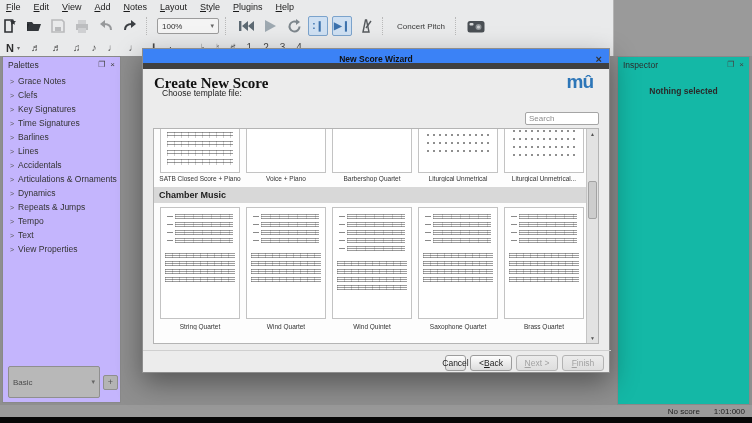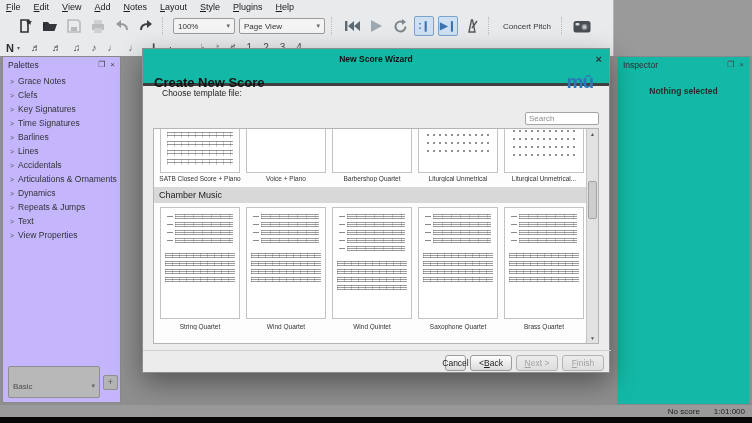--- a/index.html
+++ b/index.html
@@ -5,21 +5,21 @@
   * { margin:0; padding:0; box-sizing:border-box; }
   html,body { width:752px; height:423px; overflow:hidden; }
   body { font-family:"Liberation Sans", sans-serif; color:#222; }
   #app { position:relative; width:752px; height:423px; background:#9a9a9a; overflow:hidden; }
 
   
   .topbars { position:absolute; left:0; top:0; width:614px; height:56px; background:#e9eaeb; border-right:1px solid #b5b5b5; }
   .menubar { display:flex; gap:13px; height:13px; align-items:center; padding-left:6px; font-size:9px; color:#1b1b1b; }
   .menu-item { cursor:default; }
   .menu-item::first-letter { text-decoration:underline; }
-  .toolbar { display:flex; align-items:center; height:26px; padding-left:16px; gap:4px;text-align:center; }
+  .toolbar { display:flex; align-items:center; height:26px; padding-left:0; gap:4px;text-align:center; }
   .icon-btn { width:20px; height:20px; display:flex; align-items:center; justify-content:center; border-radius:2px; }
   .combo { height:16px; background:#f4f4f4; border:1px solid #9c9c9c; border-radius:2px; font-size:8px; color:#333;
            display:flex; align-items:center; justify-content:space-between; padding:0 4px; }
   .combo .arr { font-size:7px; color:#666; margin-left:6px; }
   .sep { width:5px; height:18px; border-left:1px dotted #b9b9b9; margin:0 2px; }
   .toggle-on { background:#cfe0f2; border:1px solid #7ba3cc; border-radius:2px; }
   .tglyph { font-size:10px; font-weight:bold; color:#3c72ad; line-height:1; }
   .cp-label { font-size:8px; color:#3a3a3a; padding:0 4px; }
   .noterow { display:flex; align-items:center; height:17px; padding-left:6px; gap:11px; font-size:10px; color:#4a4a4a; }
   .noterow .ni-n { font-weight:bold; font-size:11px; color:#2e2e2e; }
@@ -32,48 +32,48 @@
   .dock-left { left:2px; width:119px; height:347px; background:#c4b5fd; }
   .dock-right { left:617px; width:133px; height:349px; background:#14b8a6; }
   .dock-titlebar { display:flex; align-items:center; justify-content:space-between; height:15px; padding:0 5px; font-size:8.5px; color:#2d2d2d; }
   .dock-titlebar .dticons { display:flex; gap:5px; align-items:center; }
   .dticon { font-size:8px; color:#444; line-height:1; cursor:default; }
   .pal-list { padding:2px 0; }
   .pal-item { display:flex; align-items:center; gap:4px; height:14px; padding-left:7px; font-size:8.5px; color:#333; }
   .pal-item .tw { font-size:7px; color:#555; }
   .pal-footer { position:absolute; left:5px; bottom:4px; display:flex; gap:3px; align-items:center; }
   .pal-combo { width:92px; height:15px; background:#b8b8b8; border:1px solid #8f8f8f; border-radius:2px;
-               font-size:8px; color:#4c4c4c; display:flex; justify-content:space-between; padding:15px 4px; }
+               font-size:8px; color:#4c4c4c; display:flex; align-items:center; justify-content:space-between; padding:15px 4px; }
   .pal-plus { width:15px; height:15px; background:#b4b4b4; border:1px solid #8f8f8f; border-radius:2px;
               font-size:9px; color:#555; display:flex; align-items:center; justify-content:center; }
   .insp-empty { margin-top:14px; text-align:center; font-size:8.5px; font-weight:bold; color:#2a2a2a; }
 
   
   .statusbar { position:absolute; left:0; top:405px; width:752px; height:12px; display:flex; justify-content:flex-end;
                align-items:center; gap:14px; padding-right:7px; font-size:8px; color:#1e1e1e; }
   .blackstrip { position:absolute; left:0; top:417px; width:752px; height:6px; background:#070707; }
 
   
   .dialog { position:absolute; left:142px; top:48px; width:468px; height:325px; background:#ececec;
             border:1px solid #8d8d8d; box-shadow:0 10px 26px rgba(0,0,0,.4); z-index:10; }
-  .dlg-titlebar { position:relative; height:37px; background:#14b8a6; border-bottom:3px solid #404040;
+  .dlg-titlebar { position:relative; height:20px; background:#3b82f6; border-bottom:6px solid #404040;
                   text-align:center; font-size:8.5px; font-weight:bold; line-height:20px; color:#111; }
   .dlg-close { position:absolute; right:7px; top:0; font-size:11px; font-weight:bold; color:#333; line-height:20px; cursor:default; }
-  .dlg-heading { position:absolute; left:11px; top:26px; font-size:13px; font-weight:bold; color:#111; }
+  .dlg-heading { position:absolute; left:11px; top:26px; font-size:15px; font-weight:bold; color:#111;font-family:Liberation Serif, serif; }
   .dlg-subheading { position:absolute; left:19px; top:39px; font-size:8.5px; color:#222; }
   .dlg-logo { position:absolute; right:16px; top:22px; font-size:19px; font-weight:bold; color:#2d76b8; letter-spacing:-1px; }
   .dlg-search { position:absolute; right:10px; top:63px; width:74px; height:13px; border:1px solid #a5a5a5; border-radius:2px;
                 background:#fff; font-size:8px; padding:0 3px; color:#333; font-family:"Liberation Sans",sans-serif; }
   .dlg-search::placeholder { color:#8d8d8d; }
   .dlg-list { position:absolute; left:10px; top:79px; width:446px; height:216px; background:#fdfdfd; border:1px solid #b4b4b4; overflow:hidden; }
   .tpl-row { position:absolute; left:0; width:434px; }
   .tpl-card { position:absolute; width:80px; background:#fff; border:1px solid #c3c3c3; }
   .tpl-label { position:absolute; width:84px; text-align:center; font-size:6.5px; color:#333; white-space:nowrap; overflow:hidden; }
   .section-band { position:absolute; left:0; top:58px; width:434px; height:16px; background:#d8d8d8;
-                  font-size:9px; font-weight:normal; color:#1d1d1d; line-height:16px; padding-left:5px; }
+                  font-size:9px; font-weight:bold; color:#1d1d1d; line-height:16px; padding-left:5px; }
   .stv-grid { height:6px; margin:3px 6px 0 6px;
       background-image:repeating-linear-gradient(to right, rgba(0,0,0,.18) 0 1px, transparent 1px 7px),
                        repeating-linear-gradient(to bottom, #9a9a9a 0 1px, transparent 1px 3px); }
   .stv-dash { height:2px; margin:6px 6px 0 8px;
       background-image:repeating-linear-gradient(to right, #8f8f8f 0 2px, transparent 2px 6px); }
   .sysA { padding:6px 6px 0 14px; }
   .stvS { position:relative; height:5px; margin-bottom:3px;
       background-image:repeating-linear-gradient(to right, rgba(0,0,0,.15) 0 1px, transparent 1px 9px),
                        repeating-linear-gradient(to bottom, #9d9d9d 0 1px, transparent 1px 2px); }
   .stvS::before { content:""; position:absolute; left:-8px; top:2px; width:6px; height:1px; background:#8a8a8a; }
@@ -146,24 +146,20 @@
       </span>
       <span class="icon-btn">
         <svg width="16" height="16" viewBox="0 0 16 16">
           <path d="M3 12c0-4 3-6 7-6" fill="none" stroke="#3a3e42" stroke-width="2"></path>
           <path d="M9 2l5 4-5 4z" fill="#3a3e42"></path>
         </svg>
       </span>
       <span class="sep"></span>
       <div class="combo" style="width:62px">
         <span>100%</span>
-        <span class="arr">▾</span>
-      </div>
-      <div class="combo" style="width:86px">
-        <span>Page View</span>
         <span class="arr">▾</span>
       </div>
       <span class="sep"></span>
       <span class="icon-btn">
         <svg width="16" height="14" viewBox="0 0 16 14">
           <rect x="1" y="2" width="2.4" height="10" fill="#5d6a73"></rect>
           <path d="M10 2L4 7l6 5zM16 2l-6 5 6 5z" fill="#5d6a73"></path>
         </svg>
       </span>
       <span class="icon-btn">
@@ -270,20 +266,24 @@
       <div class="pal-item">
           <span class="tw">&gt;</span>
           <span>Dynamics</span>
         </div>
       <div class="pal-item">
           <span class="tw">&gt;</span>
           <span>Repeats &amp; Jumps</span>
         </div>
       <div class="pal-item">
           <span class="tw">&gt;</span>
+          <span>Tempo</span>
+        </div>
+      <div class="pal-item">
+          <span class="tw">&gt;</span>
           <span>Text</span>
         </div>
       <div class="pal-item">
           <span class="tw">&gt;</span>
           <span>View Properties</span>
         </div>
     </div>
     <div class="pal-footer">
       <div class="pal-combo">
         <span>Basic</span>

